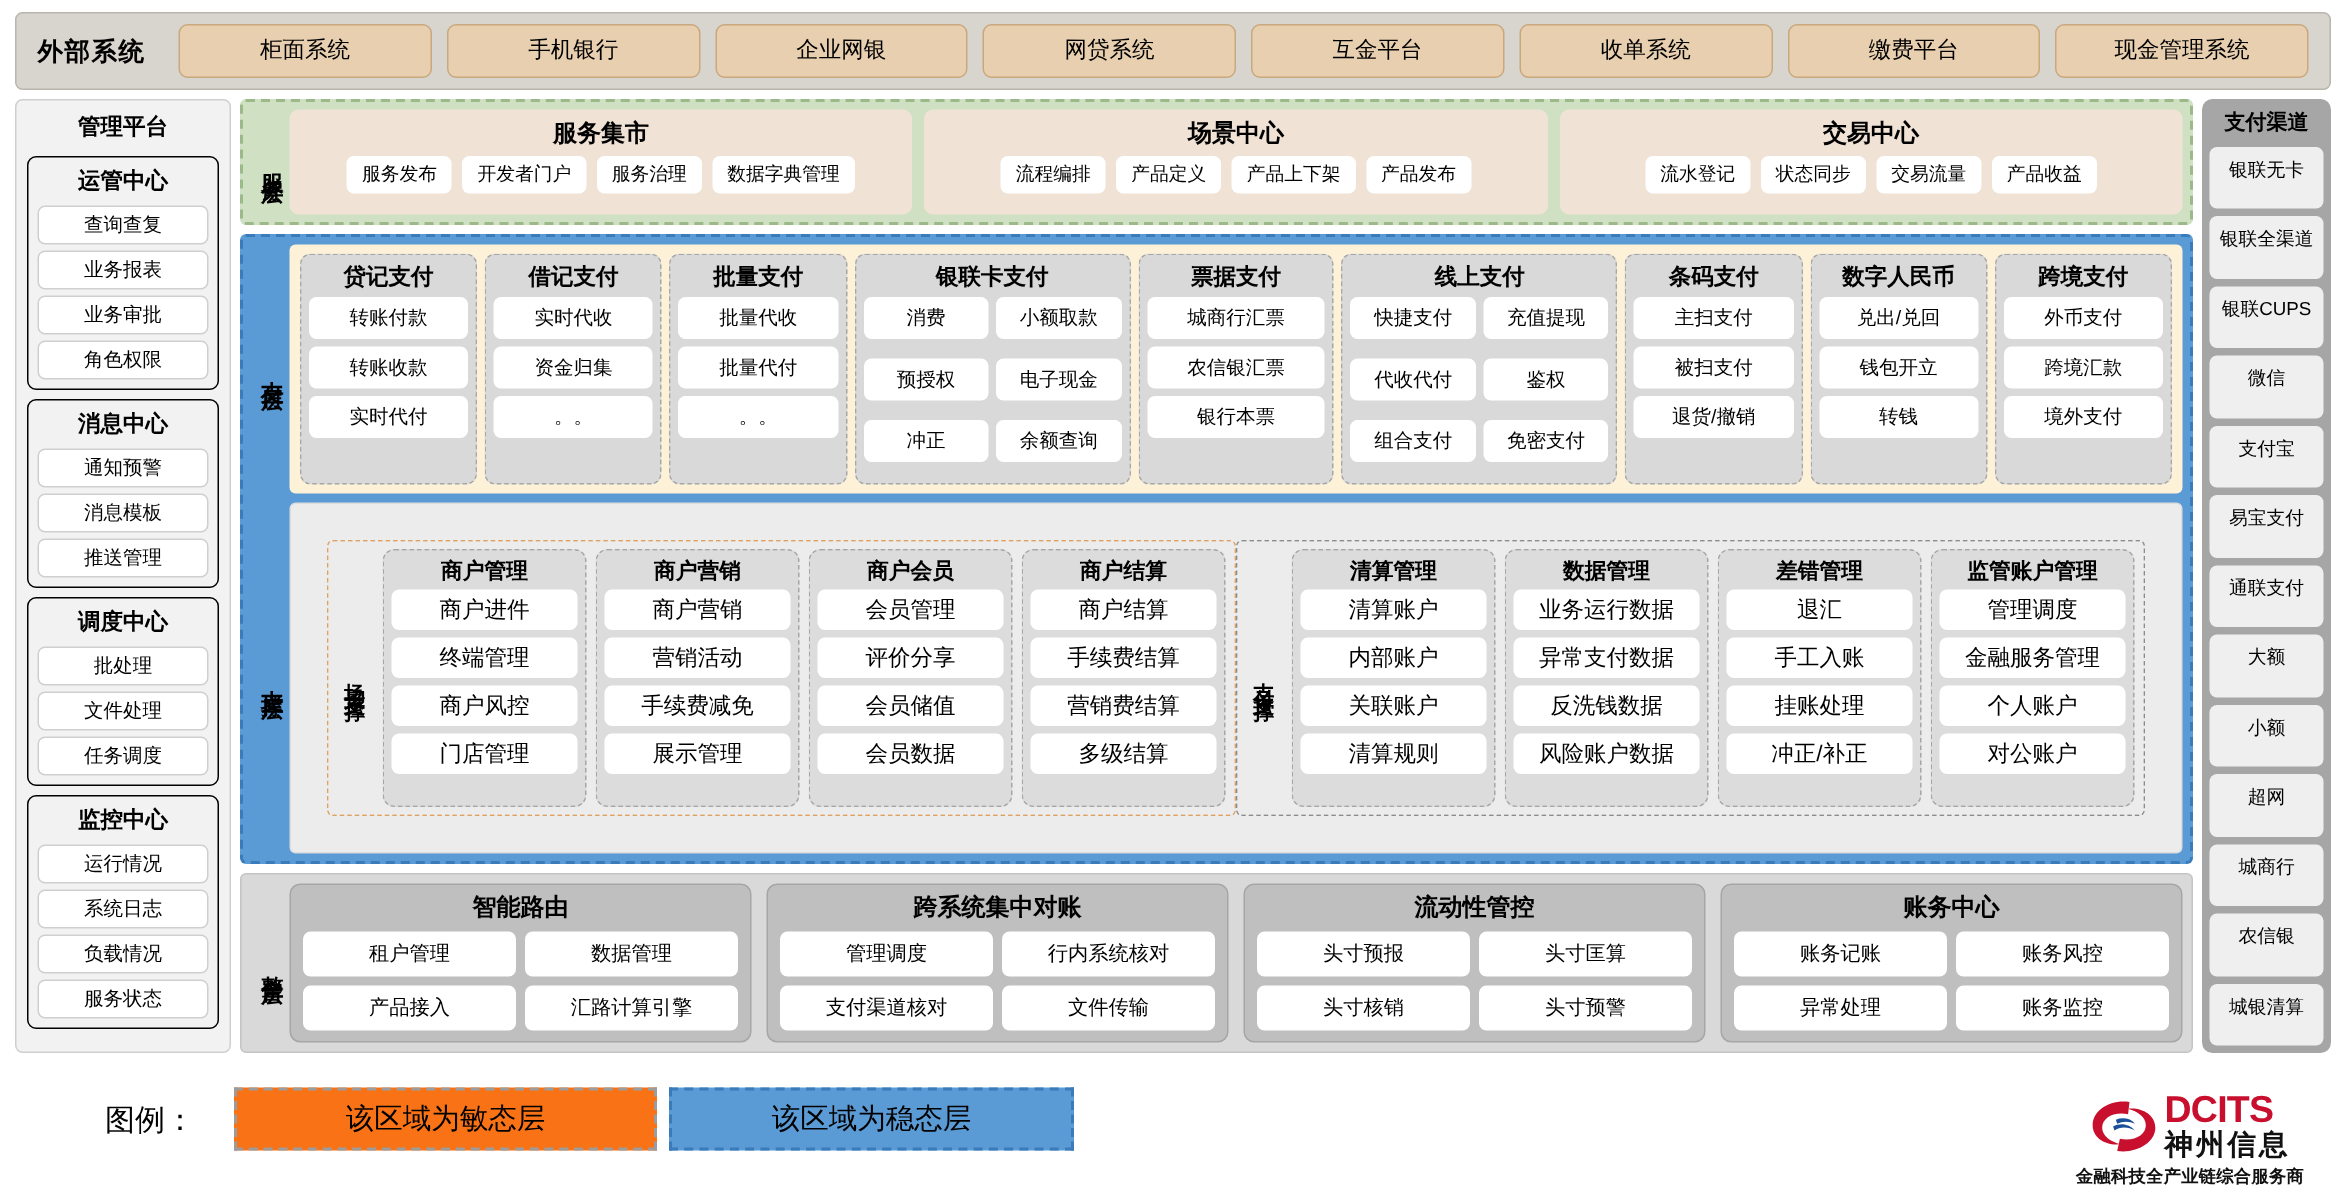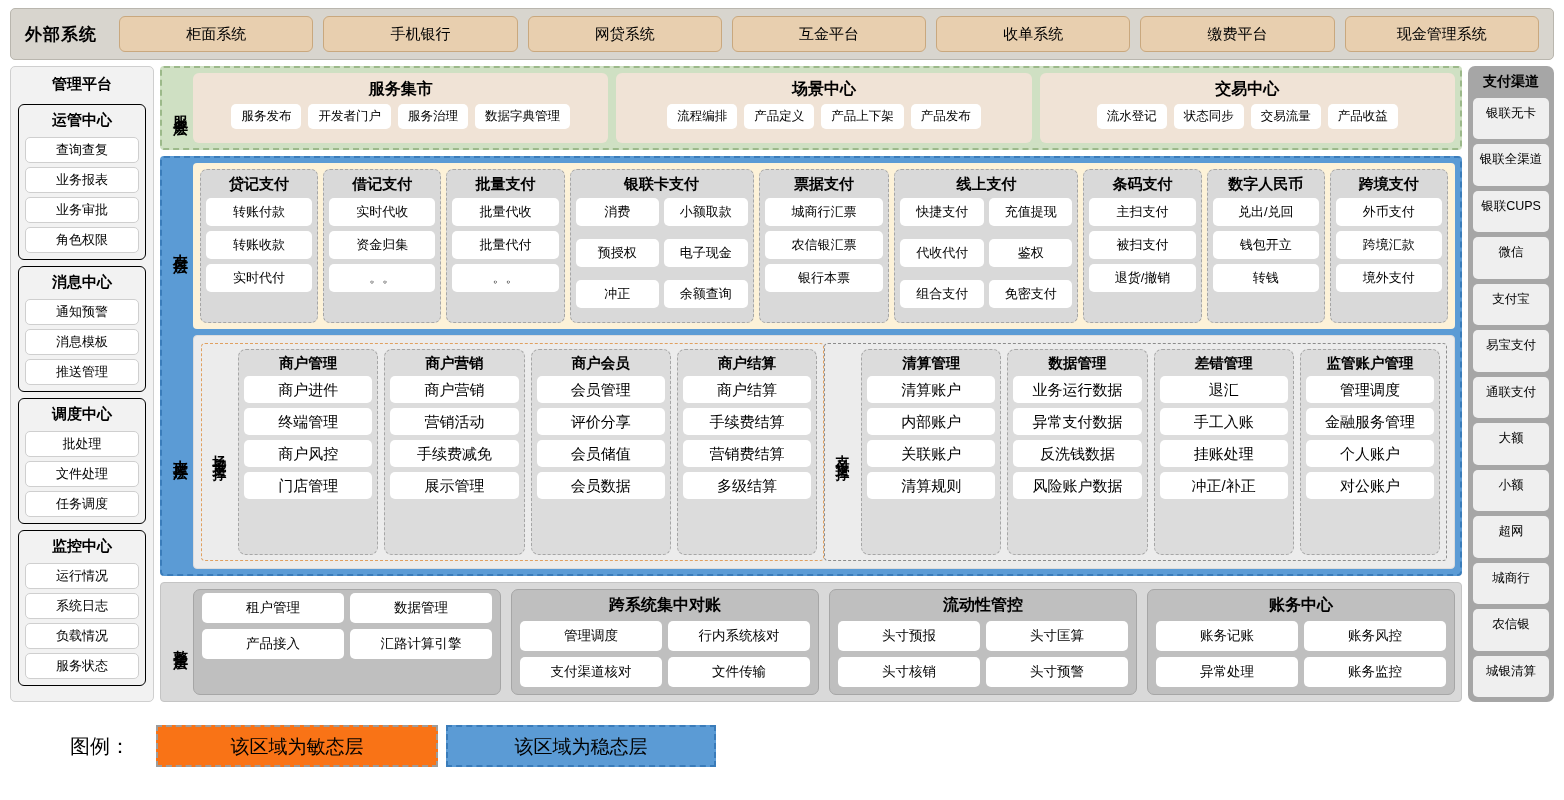--- a/index.html
+++ b/index.html
@@ -86,21 +86,21 @@
   .pay-cells { display:flex; flex-direction:column; gap:5px; flex:1; }
   .pay-cells.two { display:grid; grid-template-columns:1fr 1fr; gap:5px; }
   .pay-cell {
     background:#fff; border-radius:5px; height:28px; line-height:28px;
     text-align:center; font-size:13px; white-space:nowrap; padding:0 6px;
   }
 
   
   .sup-panel {
     flex:1; background:#ececec; border:1px solid #dcdcdc; border-radius:4px;
-    padding:7px; display:flex; gap:0; min-width:0;
+    padding:24px; display:flex; gap:0; min-width:0;
   }
   .sup-block { flex:1; display:flex; gap:6px; padding:5px 6px; border-radius:4px; min-width:0; }
   .sup-block.orange { border:1px dashed #e0a060; }
   .sup-block.gray { border:1px dashed #8c8c8c; }
   .sup-sublabel {
     width:24px; flex:none; display:flex; align-items:center; justify-content:center;
     font-weight:bold; font-size:14px; writing-mode:vertical-rl; text-orientation:upright; letter-spacing:4px;
   }
   .sup-cols { flex:1; display:flex; gap:6px; min-width:0; }
   .sup-col {
@@ -158,20 +158,21 @@
 </head>
 <body>
 
 <div class="page">
 
   <div class="ext-bar">
     <div class="ext-title">外部系统</div>
     <div class="ext-items" id="ext-items">
         <div class="ext-chip">柜面系统</div>
         <div class="ext-chip">手机银行</div>
+        <div class="ext-chip">企业网银</div>
         <div class="ext-chip">网贷系统</div>
         <div class="ext-chip">互金平台</div>
         <div class="ext-chip">收单系统</div>
         <div class="ext-chip">缴费平台</div>
         <div class="ext-chip">现金管理系统</div>
       </div>
   </div>
 
   <div class="body-row">
 
@@ -412,20 +413,21 @@
                 </div>
               </div>
             </div>
         </div>
       </div>
 
       <div class="band band-plain" style="flex:0 0 118px;">
         <div class="band-label">整合层</div>
         <div class="int-inner" id="int-groups">
             <div class="int-group">
+              <div class="int-title">智能路由</div>
               <div class="int-cells">
                 <div class="int-cell">租户管理</div>
                 <div class="int-cell">数据管理</div>
                 <div class="int-cell">产品接入</div>
                 <div class="int-cell">汇路计算引擎</div>
               </div>
             </div>
             <div class="int-group">
               <div class="int-title">跨系统集中对账</div>
               <div class="int-cells">
@@ -476,13 +478,28 @@
         </div>
     </div>
   </div>
 
   <div class="footer">
     <div class="legend-label">图例：</div>
     <div class="legend-box legend-agile">该区域为敏态层</div>
     <div class="legend-box legend-stable">该区域为稳态层</div>
   </div>
 
+  <div class="logo">
+    <div class="logo-row">
+      <svg class="logo-mark" viewBox="0 0 100 88">
+        <path d="M58 8 C30 4 4 20 4 42 C4 60 22 72 44 70 C30 66 18 58 18 46 C18 32 34 22 56 26 Z" fill="#c8102e"></path>
+        <path d="M40 80 C68 84 96 68 96 46 C96 28 78 16 56 18 C70 22 82 30 82 42 C82 56 66 66 44 62 Z" fill="#c8102e"></path>
+        <path d="M38 34 C48 30 60 32 66 40 C58 36 48 36 40 40 Z" fill="#1b4f9c"></path>
+        <path d="M34 44 C44 38 58 40 66 50 C56 44 44 44 36 50 Z" fill="#1b4f9c"></path>
+      </svg>
+      <div class="logo-txt">
+        <div class="logo-en">DCITS</div>
+        <div class="logo-cn">神州信息</div>
+      </div>
+    </div>
+    <div class="logo-tag">金融科技全产业链综合服务商</div>
+  </div>
 </div>
 
 </body></html>

